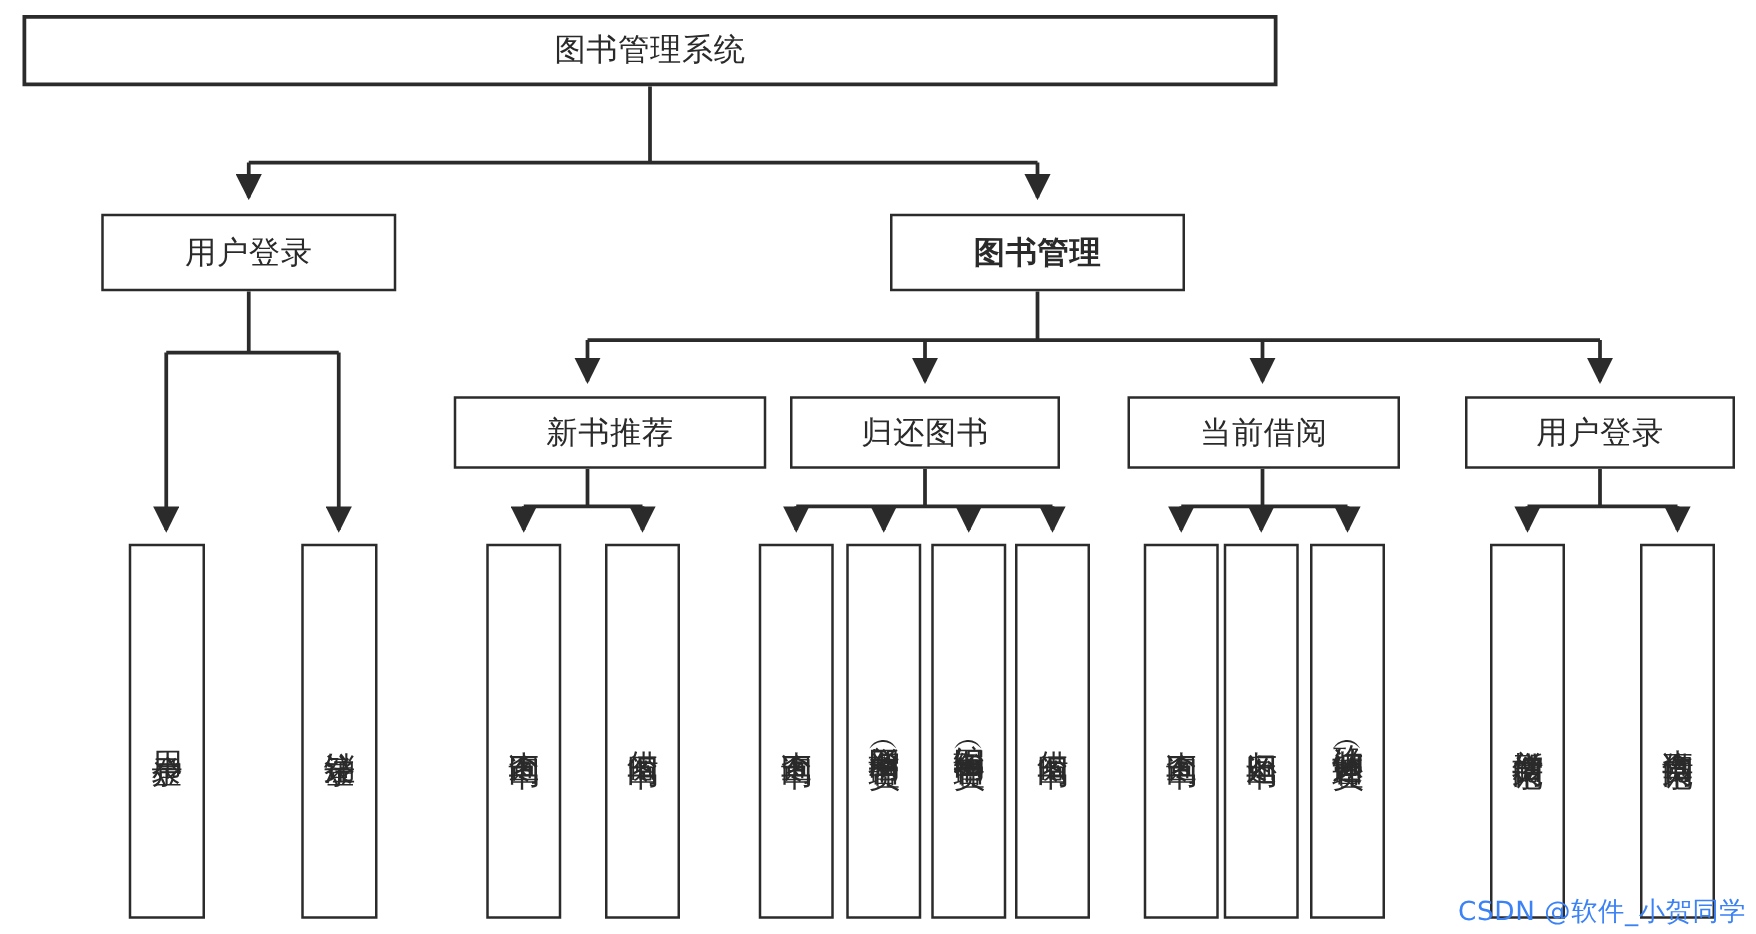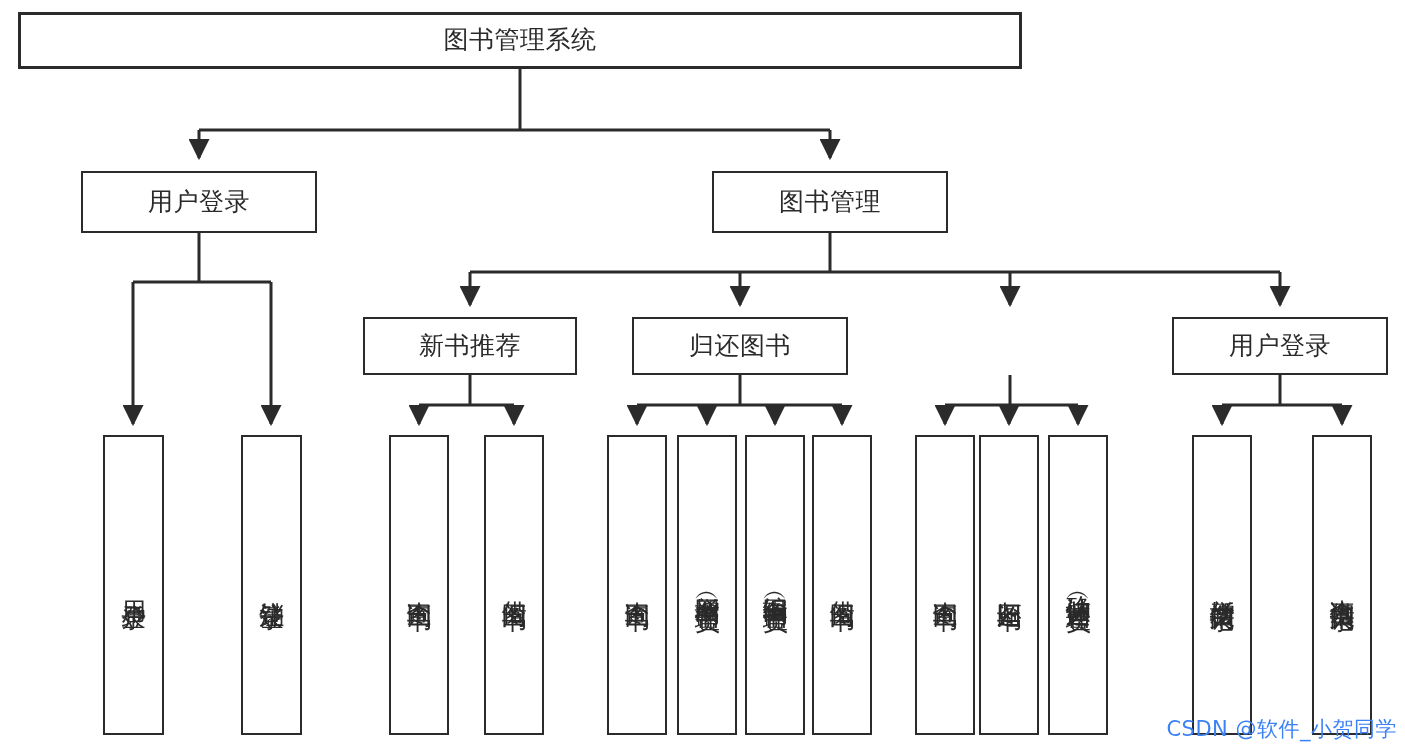--- a/index.html
+++ b/index.html
@@ -128,32 +128,35 @@
   </svg>
 
   <div class="node root" style="left:18px; top:12px; width:1004px; height:57px;">
     <span class="node-label">图书管理系统</span>
   </div>
 
   <div class="node" style="left:81px; top:171px; width:236px; height:62px;">
     <span class="node-label">用户登录</span>
   </div>
 
-  <div class="node" style="left:712px; top:171px; width:236px; height:62px;">
+  <div class="node" style="left:712px; top:171px; width:236px; height:62px;font-weight:bold;">
     <span class="node-label">图书管理</span>
   </div>
 
-  <div class="node" style="left:363px; top:317px; width:214px; height:58px;">
+  <div class="node" style="left:363px; top:317px; width:250px; height:58px;">
     <span class="node-label">新书推荐</span>
   </div>
 
   <div class="node" style="left:632px; top:317px; width:216px; height:58px;">
     <span class="node-label">归还图书</span>
   </div>
 
+  <div class="node" style="left:902px; top:317px; width:218px; height:58px;">
+    <span class="node-label">当前借阅</span>
+  </div>
 
   <div class="node" style="left:1172px; top:317px; width:216px; height:58px;">
     <span class="node-label">用户登录</span>
   </div>
 
   <div class="node leaf" style="left:103px; top:435px; width:61px; height:300px;">
     <span class="node-label">用户登录</span>
   </div>
 
   <div class="node leaf" style="left:241px; top:435px; width:61px; height:300px;">

